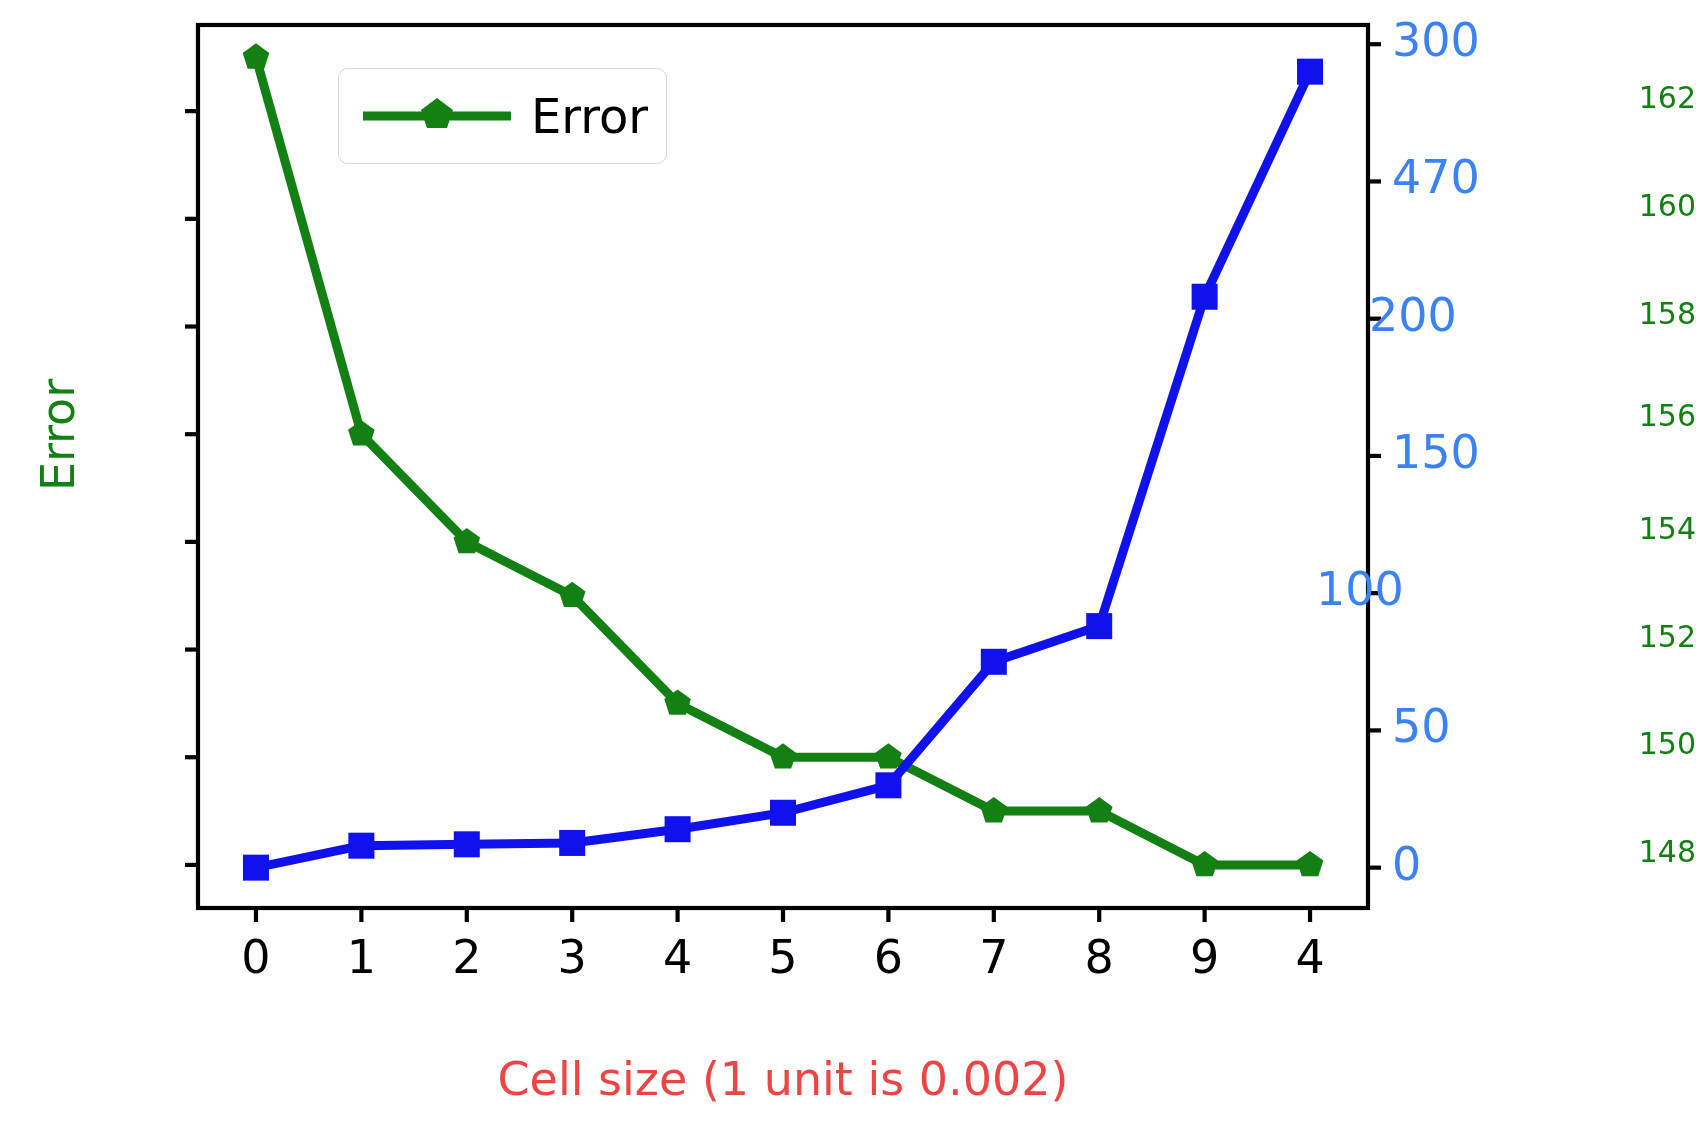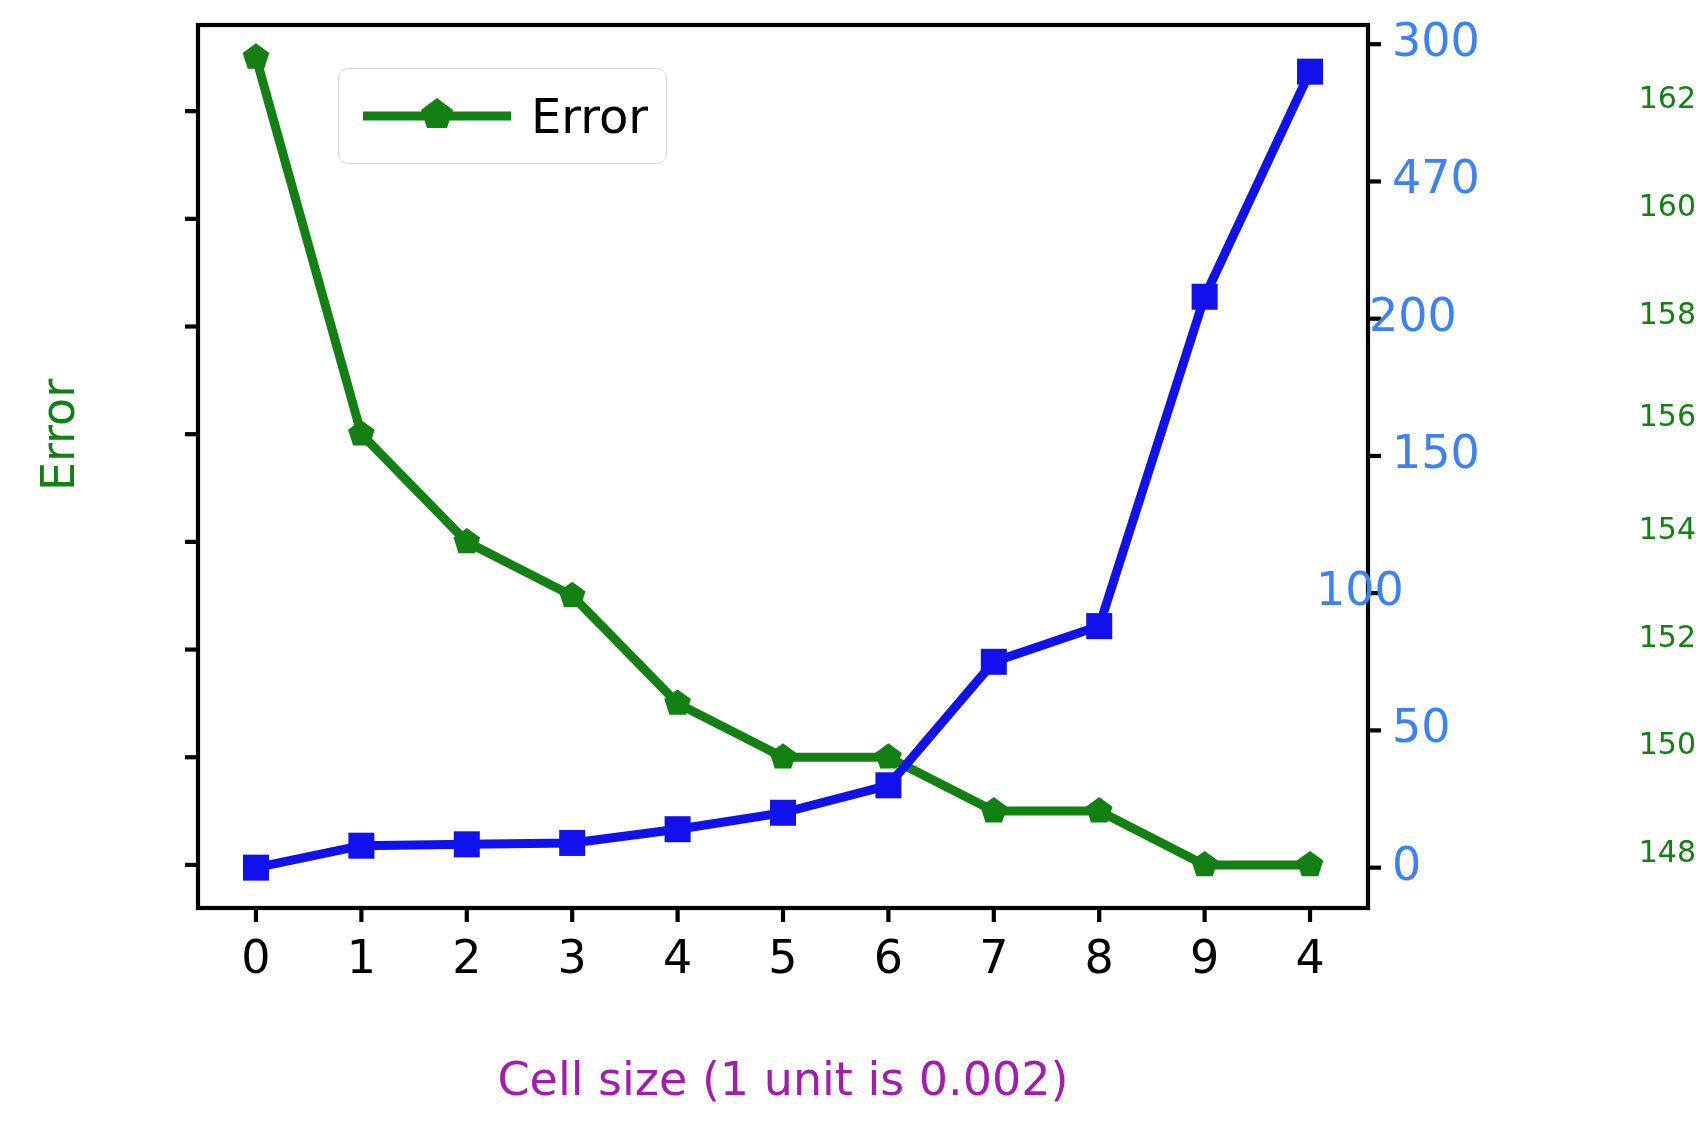--- a/index.html
+++ b/index.html
@@ -7,21 +7,21 @@
   #figure{position:relative;width:1696px;height:1139px;background:#fff;}
   #plot-svg{position:absolute;left:0;top:0;}
   .lbl{position:absolute;white-space:nowrap;}
   #ylabel-left{
     position:absolute;left:-52px;top:408px;width:220px;
     transform:rotate(-90deg);text-align:center;
     font-size:46px;color:#128012;
   }
   #xlabel{
     position:absolute;left:198px;top:1052px;width:1170px;
-    text-align:center;font-size:46px;color:#a21caf;
+    text-align:center;font-size:46px;color:#ef4444;
   }
   .ytick-left{position:absolute;right:0;font-size:30px;color:#128012;text-align:right;}
   .ytick-right{position:absolute;left:0;font-size:46px;color:#3b82f6;text-align:left;}
   .xtick{position:absolute;font-size:46px;color:#000;text-align:center;}
   .legend-box{
     position:absolute;background:#fff;border:1.6px solid #d8d8d8;border-radius:10px;
     display:flex;align-items:center;padding:0 18px;box-sizing:border-box;
   }
   .legend-text{font-size:48px;color:#000;margin-left:14px;white-space:nowrap;}
   .legend-swatch{flex:0 0 auto;}

